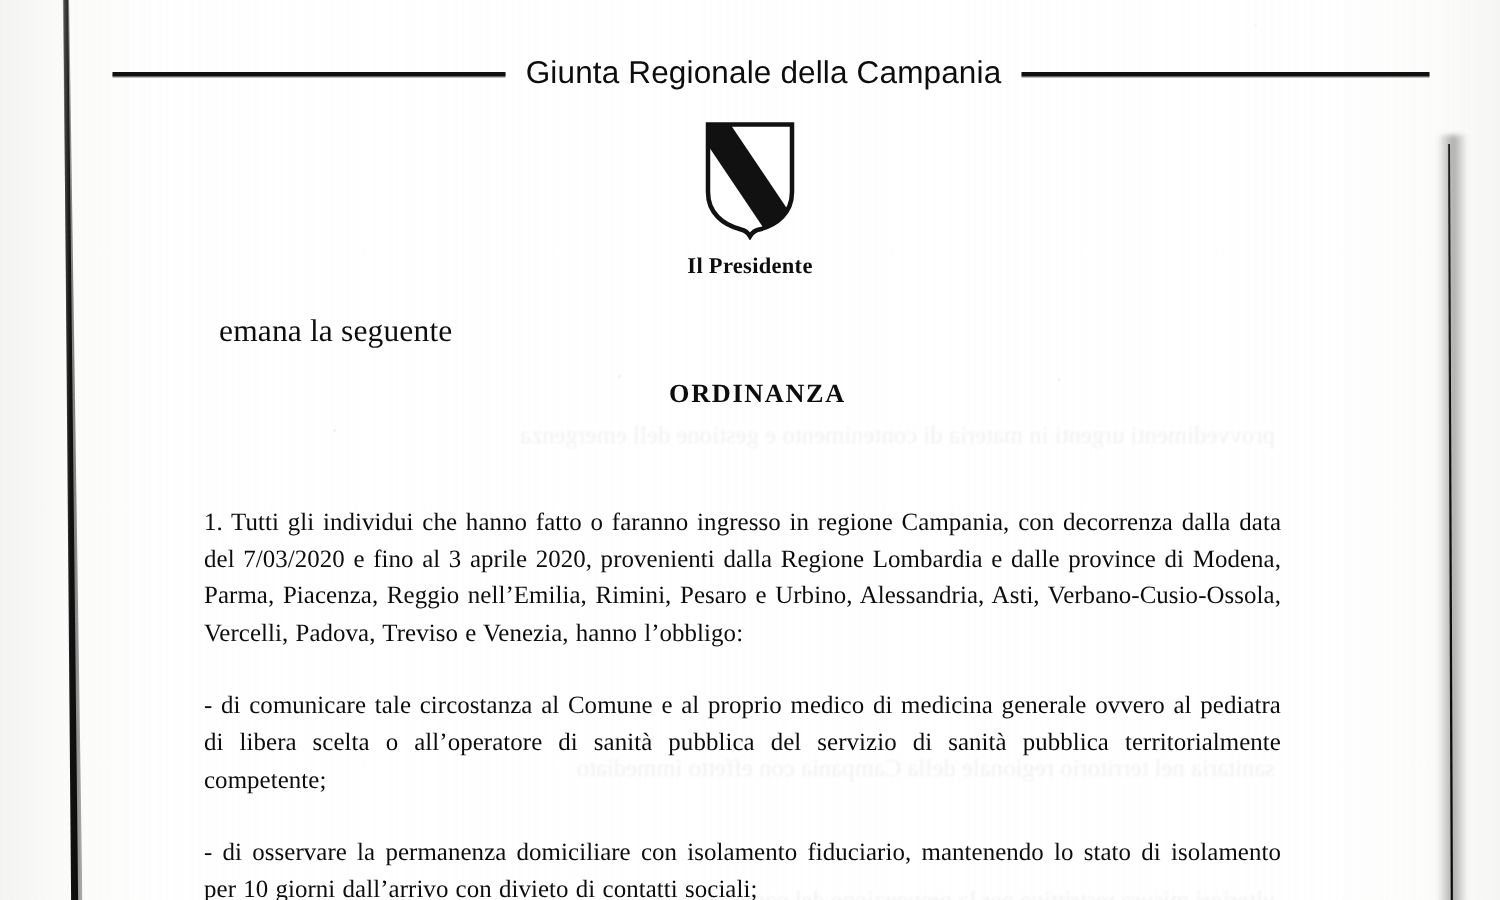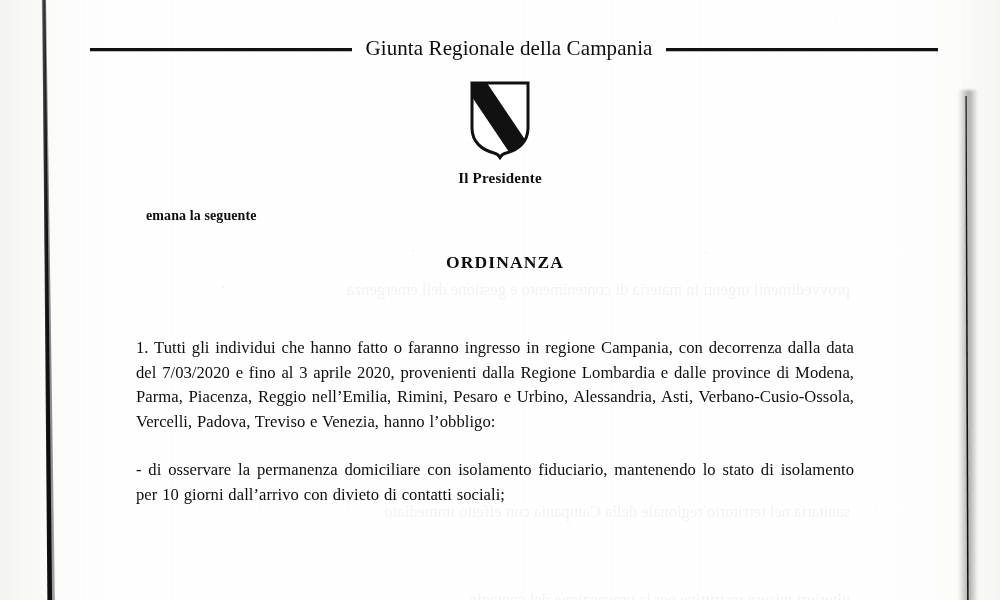--- a/index.html
+++ b/index.html
@@ -95,21 +95,21 @@
   }
   .rule {
     height: 3px;
     background: #111;
     flex: 0 0 auto;
     box-shadow: 0 1px 0 rgba(0,0,0,0.25);
   }
   .rule-left  { width: 262px; }
   .rule-right { width: 272px; }
   .header-title {
-    font-family: Liberation Serif, serif;
+    font-family: Liberation Sans, sans-serif;
     font-size: 21px;
     letter-spacing: 0.1px;
     white-space: nowrap;
     padding: 0 13px;
     line-height: 1;
     transform: translateY(-1px);
   }
 
   
   .emblem-wrap {
@@ -134,23 +134,22 @@
     font-family: "Liberation Serif", "DejaVu Serif", serif;
     letter-spacing: 0.2px;
     font-weight: bold;
   }
 
   
   .emana {
     position: absolute;
     top: 208px;
     left: 146px;
-    font-size: 14px;
+    font-size: 21px;
     letter-spacing: 0.1px;
-    font-weight: bold;
   }
   .ordinanza {
     position: absolute;
     top: 252px;
     left: 0;
     width: 1010px;
     text-align: center;
     font-size: 17.5px;
     font-weight: bold;
     letter-spacing: 1.1px;
@@ -230,20 +229,21 @@
     </svg>
   </div>
 
   <div class="presidente">Il Presidente</div>
 
   <div class="emana">emana la seguente</div>
   <div class="ordinanza">ORDINANZA</div>
 
   <div class="body-block" style="top:336px;">
     <p class="para">1. Tutti gli individui che hanno fatto o faranno  ingresso in regione Campania,  con decorrenza dalla data del 7/03/2020 e fino al 3 aprile 2020,  provenienti dalla Regione Lombardia e dalle province di Modena, Parma, Piacenza, Reggio nell’Emilia, Rimini, Pesaro e Urbino, Alessandria,   Asti, Verbano-Cusio-Ossola, Vercelli, Padova, Treviso e  Venezia,  hanno l’obbligo:</p>
+    <p class="para">- di comunicare tale circostanza al  Comune e al proprio medico di medicina generale ovvero al pediatra di libera scelta o all’operatore di sanità pubblica del servizio di sanità pubblica territorialmente competente;</p>
     <p class="para">- di osservare la permanenza domiciliare con isolamento fiduciario, mantenendo lo stato di isolamento per 10 giorni dall’arrivo con divieto di contatti sociali;</p>
   </div>
 
   <div class="edge-left2"></div>
   <div class="edge-left"></div>
   <div class="edge-right-soft"></div>
   <div class="edge-right"></div>
 
   <div class="speckle" style="left:222px; top:286px; width:2px; height:2px; opacity:.35;"></div>
   <div class="speckle" style="left:705px; top:252px; width:2px; height:2px; opacity:.3;"></div>

